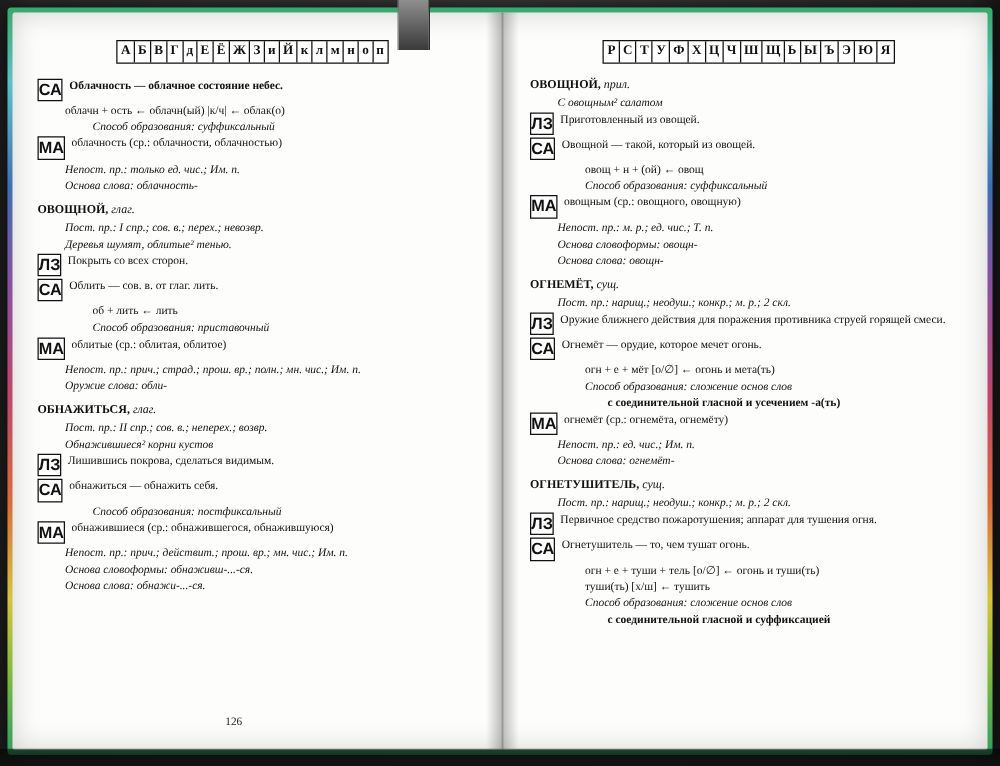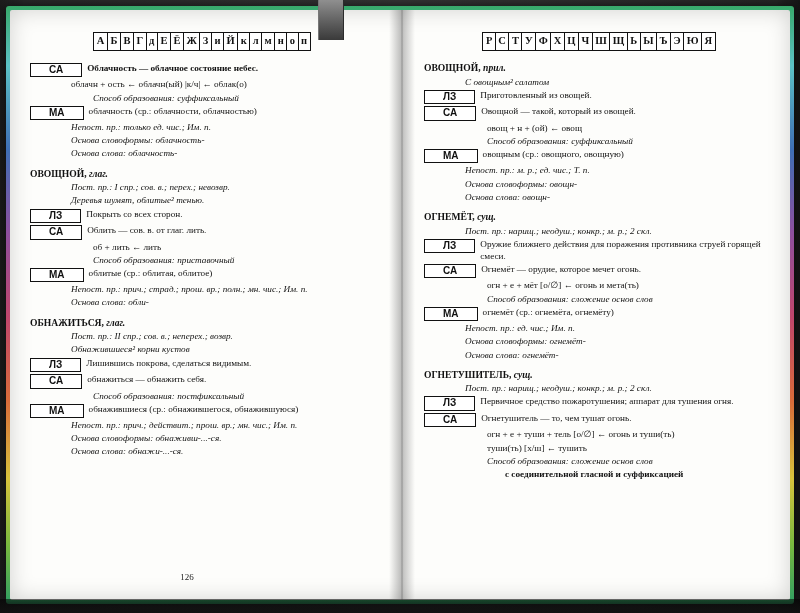--- a/index.html
+++ b/index.html
@@ -79,34 +79,34 @@
     padding:1px 2.5px 2px 2.5px;
     font-family:"Liberation Serif", serif;
     font-weight:bold;
     font-size:10.5px;
     letter-spacing:0;
   }
   .alpha-bar .cell:last-child { border-right:none; }
 
   .entry { margin-bottom:8px; }
   .headword { font-weight:bold; font-size:9.6px; }
-  .headword .pos { font-weight:bold; font-style:italic;text-align:right; }
+  .headword .pos { font-weight:normal; font-style:italic;text-align:right; }
 
   .line { display:flex; align-items:flex-start; margin-top:1px; }
   .ital { font-style:italic; }
   .b { font-weight:bold; }
 
   
   .tag {
     flex:0 0 auto;
     border:1px solid #111;
     font-family:"Liberation Sans", sans-serif;
-    font-size:10px;
+    font-size:13px;
     font-weight:bold;
-    padding:0 18px;
+    padding:0 0;
     margin-right:5px;
     margin-top:1px;
     line-height:1.25;
     min-width:17px;
     text-align:center;
     background:#fff;
   }
   .tag-body { flex:1 1 auto; }
   .indent1 { padding-left:22px; }
   .indent2 { padding-left:40px; }
@@ -166,24 +166,20 @@
       <div class="line">
         <span class="tag">МА</span>
         <span class="tag-body">облачность (ср.: облачности, облачностью)</span>
       </div>
       <div class="line">
           <span class="tag" style="border:none;background:none"></span>
         <span class="tag-body ital">Непост. пр.: только ед. чис.; Им. п.</span>
         </div>
       <div class="line">
           <span class="tag" style="border:none;background:none"></span>
-        <span class="tag-body ital">Основа словоформы: облачность-</span>
-        </div>
-      <div class="line">
-          <span class="tag" style="border:none;background:none"></span>
         <span class="tag-body ital">Основа слова: облачность-</span>
         </div>
     </div>
 
     <div class="entry">
       <div class="headword">
         <span>ОВОЩНОЙ</span>,
         <span class="pos">глаг.</span>
       </div>
       <div class="line">
@@ -213,21 +209,21 @@
       <div class="line">
         <span class="tag">МА</span>
         <span class="tag-body">облитые (ср.: облитая, облитое)</span>
         </div>
       <div class="line">
           <span class="tag" style="border:none;background:none"></span>
         <span class="tag-body ital">Непост. пр.: прич.; страд.; прош. вр.; полн.; мн. чис.; Им. п.</span>
         </div>
       <div class="line">
           <span class="tag" style="border:none;background:none"></span>
-        <span class="tag-body ital">Основа слова: обли-</span>
+        <span class="tag-body ital">Оружие слова: обли-</span>
         </div>
     </div>
 
     <div class="entry">
       <div class="headword">
         <span>ОБНАЖИТЬСЯ</span>,
         <span class="pos">глаг.</span>
       </div>
       <div class="line">
           <span class="tag" style="border:none;background:none"></span>
@@ -353,30 +349,30 @@
         </div>
       <div class="line">
           <span class="tag" style="border:none;background:none"></span>
         <span class="tag-body indent1">огн + е + мёт [о/∅] ← огонь и мета(ть)</span>
         </div>
       <div class="line">
           <span class="tag" style="border:none;background:none"></span>
         <span class="tag-body indent1 ital">Способ образования: сложение основ слов</span>
         </div>
       <div class="line">
+          <span class="tag" style="border:none;background:none"></span>
+        <span class="tag-body indent2 b">с соединительной гласной и усечением -а(ть)</span>
+        </div>
+      <div class="line">
         <span class="tag">МА</span>
         <span class="tag-body">огнемёт (ср.: огнемёта, огнемёту)</span>
         </div>
       <div class="line">
           <span class="tag" style="border:none;background:none"></span>
         <span class="tag-body ital">Непост. пр.: ед. чис.; Им. п.</span>
-        </div>
-      <div class="line">
-          <span class="tag" style="border:none;background:none"></span>
-        <span class="tag-body ital">Основа словоформы: огнемёт-</span>
         </div>
       <div class="line">
           <span class="tag" style="border:none;background:none"></span>
         <span class="tag-body ital">Основа слова: огнемёт-</span>
         </div>
     </div>
 
     <div class="entry">
       <div class="headword">
         <span>ОГНЕТУШИТЕЛЬ</span>,

